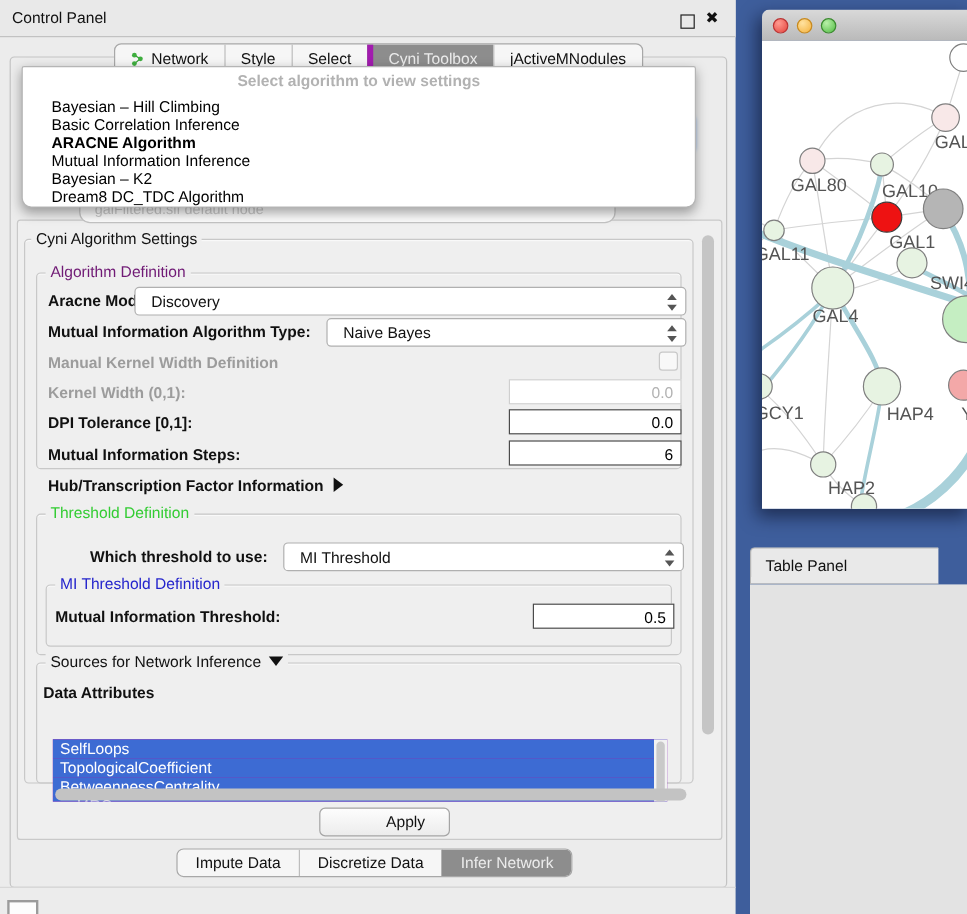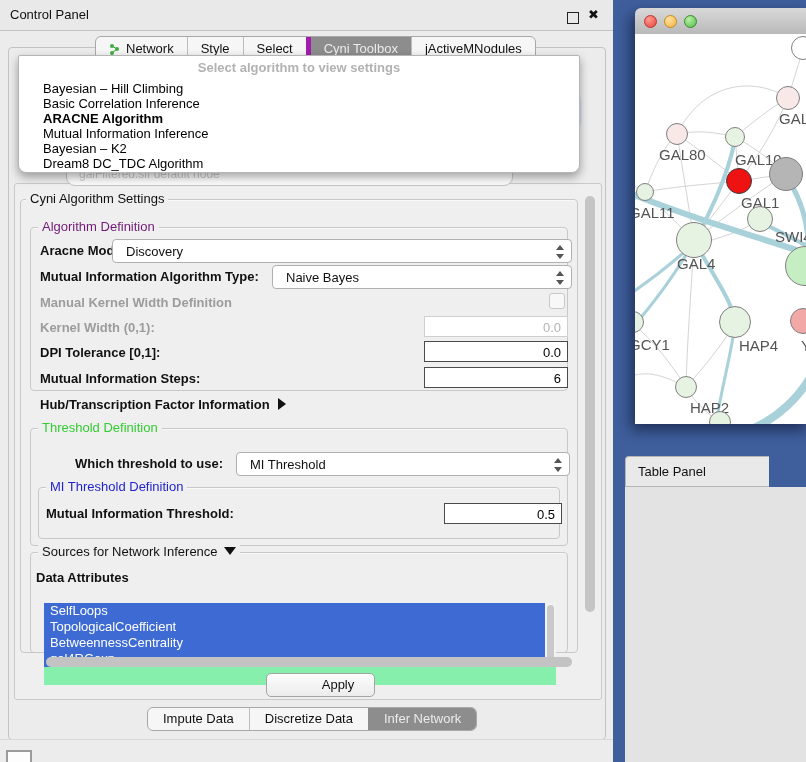--- a/index.html
+++ b/index.html
@@ -53,21 +53,21 @@
   .tfield.lite{border:1px solid #cfcfcf;color:#b2b2b2;}
   #manual-check{left:549px;top:293px;width:14px;height:14px;border:1px solid #c8c8c8;border-radius:3px;background:#f8f8f8;}
   .arrow-right{display:inline-block;width:0;height:0;border-top:6px solid transparent;border-bottom:6px solid transparent;border-left:8px solid #111;margin-left:8px;vertical-align:-1px;}
   .arrow-down{display:inline-block;width:0;height:0;border-left:6px solid transparent;border-right:6px solid transparent;border-top:8px solid #111;margin-left:6px;vertical-align:1px;}
   #grp-thr{left:30px;top:428px;width:536px;height:116px;}
   #grp-thr-label{left:38px;top:420px;color:#33cc33;}
   #grp-mi{left:38px;top:487px;width:520px;height:50px;}
   #grp-mi-label{left:46px;top:479px;color:#2424cc;}
   #grp-src{left:30px;top:552px;width:536px;height:99px;}
   #grp-src-label{left:38px;top:544px;color:#111;}
-  #attr-list{left:44px;top:603px;width:512px;height:82px;background:#86efac;overflow:hidden;}
+  #attr-list{left:44px;top:616px;width:512px;height:52px;background:#a21caf;overflow:hidden;}
   .attr-item{font-size:13px;line-height:16px;height:16px;color:#fff;background:#3d6bd3;padding-left:6px;white-space:nowrap;}
   #attr-scroll-track{position:absolute;right:0;top:0;width:11px;height:64px;background:#f2f2f2;}
   #attr-scroll-thumb{position:absolute;right:2px;top:2px;width:7px;height:56px;background:#c9c9c9;border-radius:4px;}
   #h-scroll{left:46px;top:657px;width:526px;height:10px;background:#c3c3c3;border-radius:5px;}
   #apply-btn{left:266px;top:673px;width:72px;height:22px;background:linear-gradient(#fdfdfd,#ececec);
        border:1px solid #a5a5a5;border-radius:5px;font-size:13px;color:#111;text-align:center;line-height:21px;padding-left:35px;}
   #bottomtabs{left:147px;top:707px;height:22px;display:flex;background:#f6f6f6;border:1px solid #a8a8a8;border-radius:6px;overflow:hidden;}
   .btab{padding:0 15px;font-size:13px;line-height:22px;color:#111;border-left:1px solid #bdbdbd;}
   .btab:first-child{border-left:none;}
   .btab.sel{background:#8d8d8d;color:#ececec;border-left:1px solid #8d8d8d;}
@@ -79,21 +79,21 @@
   #net-titlebar{left:0;top:0;width:100%;height:26px;background:linear-gradient(#d9d9d9,#b9b9b9);
       border-bottom:1px solid #8e8e8e;border-radius:6px 0 0 0;}
   .light{width:13px;height:13px;border-radius:50%;top:6.5px;}
   #light-red{left:9px;background:radial-gradient(circle at 35% 30%,#ff9a90,#e4443c);border:1px solid #b33;box-sizing:border-box;}
   #light-yellow{left:29px;background:radial-gradient(circle at 35% 30%,#ffe2a0,#f4b13c);border:1px solid #c88a1e;box-sizing:border-box;}
   #light-green{left:49px;background:radial-gradient(circle at 35% 30%,#b8f0a8,#52bc43);border:1px solid #3a8a2e;box-sizing:border-box;}
   #net-content{left:0;top:26px;width:175px;height:390px;background:#ffffff;overflow:hidden;}
   .node{position:absolute;border-radius:50%;box-sizing:border-box;border:1px solid #7f7f7f;}
   .nlabel{position:absolute;font-size:15px;color:#545454;white-space:nowrap;}
   
-  #tp-titlebar{left:625px;top:456px;width:144px;height:31px;background:#e9e9e9;border:1px solid #b5b5b5;border-right:none;border-radius:4px 0 0 0;box-sizing:border-box;}
+  #tp-titlebar{left:625px;top:456px;width:157px;height:31px;background:#e9e9e9;border:1px solid #b5b5b5;border-right:none;border-radius:4px 0 0 0;box-sizing:border-box;}
   #tp-title{left:12px;top:7px;font-size:13px;color:#111;}
   #tp-body{left:625px;top:487px;width:181px;height:275px;background:#e3e3e3;}
 </style>
 </head>
 <body>
 
 <div id="root">
 
   <div id="desktop" class="abs"></div>
 

